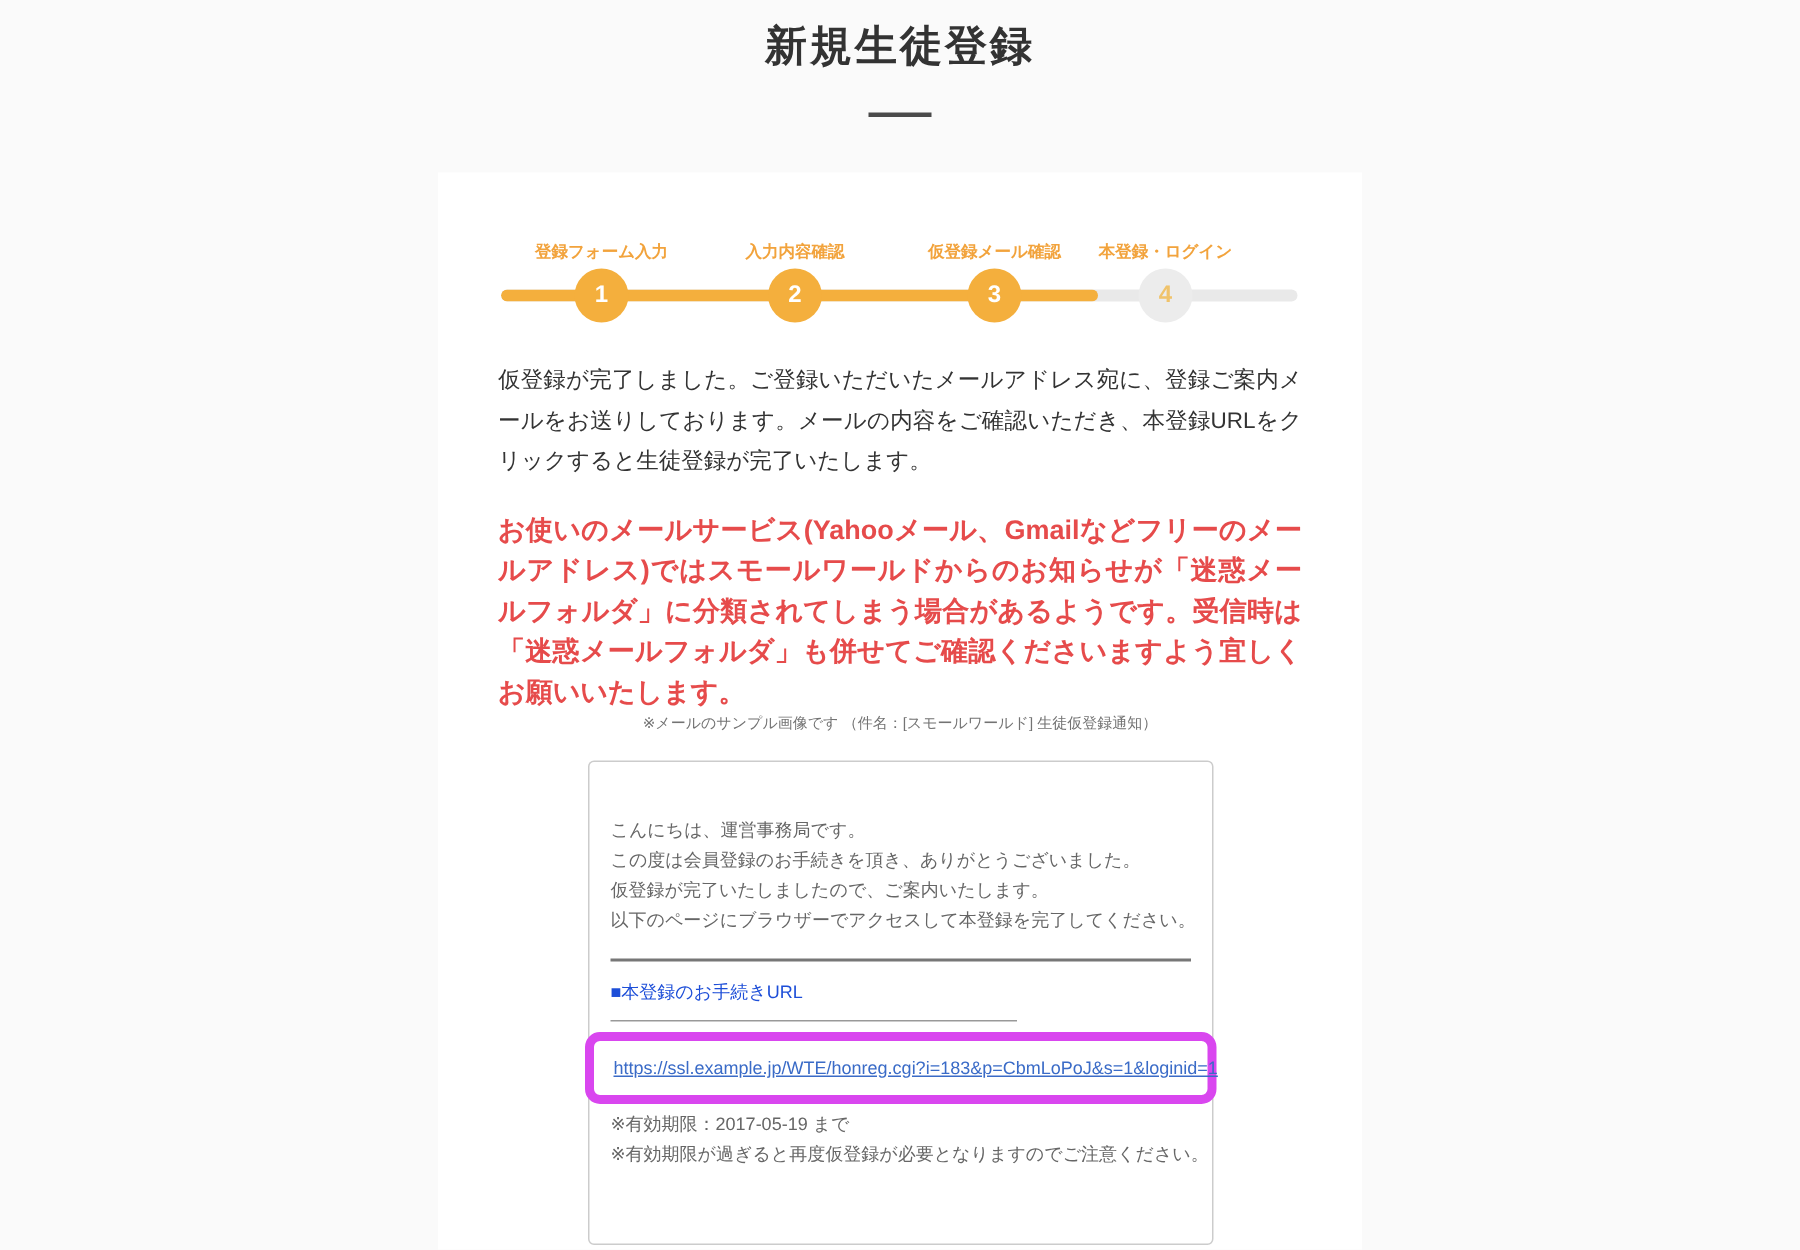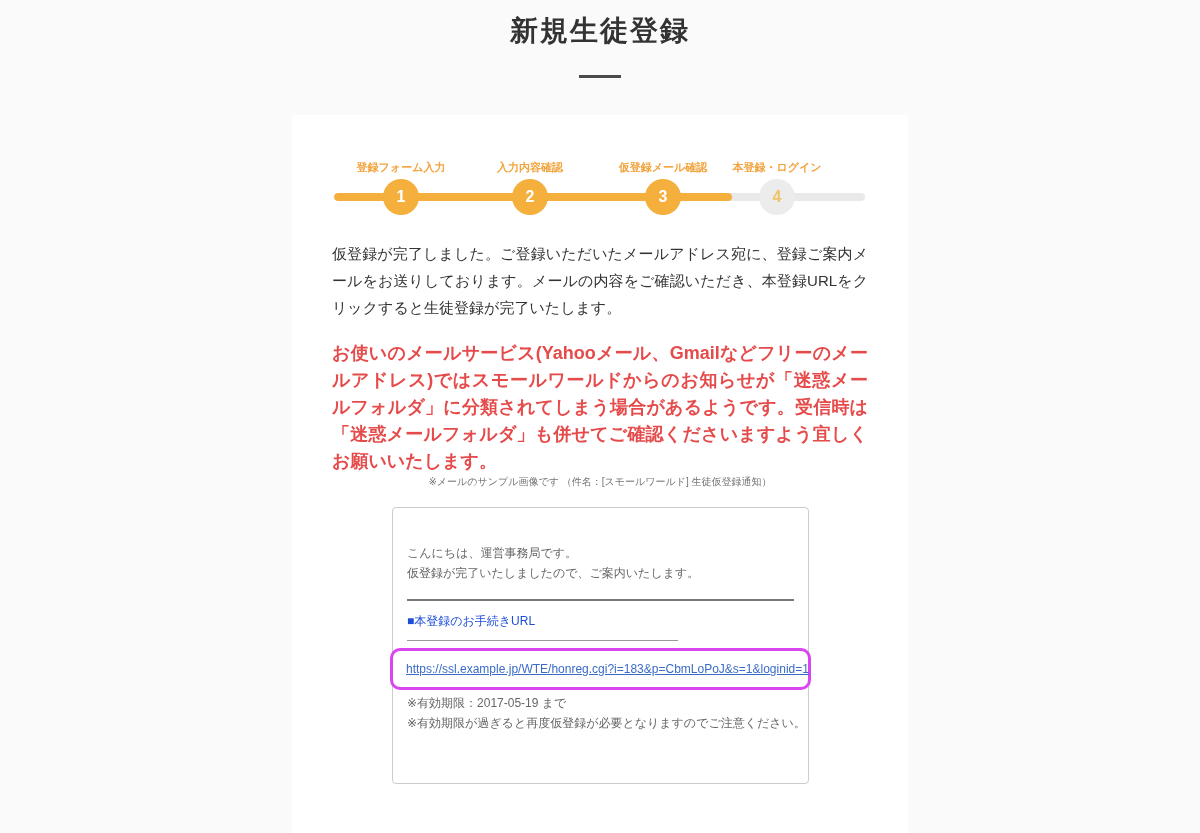--- a/index.html
+++ b/index.html
@@ -77,21 +77,21 @@
     font-size: 12px; line-height: 20px; color: #666;
     background: #fff;
   }
   .email-line { white-space: nowrap; }
   .email-gap { height: 20px; }
   .email-divider { border-top: 2px solid #777; margin-top: 16px; }
   .email-section-title { margin-top: 10px; color: #1d4ed8; }
   .email-divider-short { border-top: 1px solid #999; width: 70%; margin-top: 9px; }
   
   .url-highlight {
-    border: 3px solid #d946ef; border-radius: 10px;
+    border: 6px solid #d946ef; border-radius: 10px;
     margin: 7px -17px 0; padding: 8px 13px;
     background: transparent;
   }
   .reg-url {
     color: #3a6bc7; text-decoration: underline;
     font-size: 12px; white-space: nowrap;
   }
   .expiry-1 { margin-top: 3px; }
 </style>
 </head>
@@ -128,21 +128,23 @@
 
   <p class="intro">仮登録が完了しました。ご登録いただいたメールアドレス宛に、登録ご案内メールをお送りしております。メールの内容をご確認いただき、本登録URLをクリックすると生徒登録が完了いたします。</p>
 
   <p class="warning">お使いのメールサービス(Yahooメール、Gmailなどフリーのメールアドレス)ではスモールワールドからのお知らせが「迷惑メールフォルダ」に分類されてしまう場合があるようです。受信時は「迷惑メールフォルダ」も併せてご確認くださいますよう宜しくお願いいたします。</p>
 
   <p class="sample-caption">※メールのサンプル画像です （件名：[スモールワールド] 生徒仮登録通知）</p>
 
   <div class="email-box">
     <div class="email-gap"></div>
     <div class="email-line">こんにちは、運営事務局です。</div>
+    <div class="email-line">この度は会員登録のお手続きを頂き、ありがとうございました。</div>
     <div class="email-line">仮登録が完了いたしましたので、ご案内いたします。</div>
+    <div class="email-line">以下のページにブラウザーでアクセスして本登録を完了してください。</div>
     <div class="email-divider"></div>
     <div class="email-line email-section-title">■本登録のお手続きURL</div>
     <div class="email-divider-short"></div>
     <div class="url-highlight">
       <a class="reg-url" href="#" title="https://ssl.example.jp/WTE/honreg.cgi?i=183&amp;p=CbmLoPoJ&amp;s=1&amp;loginid=1">https://ssl.example.jp/WTE/honreg.cgi?i=183&amp;p=CbmLoPoJ&amp;s=1&amp;loginid=1</a>
     </div>
     <div class="email-line expiry-1">※有効期限：2017-05-19 まで</div>
     <div class="email-line">※有効期限が過ぎると再度仮登録が必要となりますのでご注意ください。</div>
     <div class="email-gap"></div>
 

